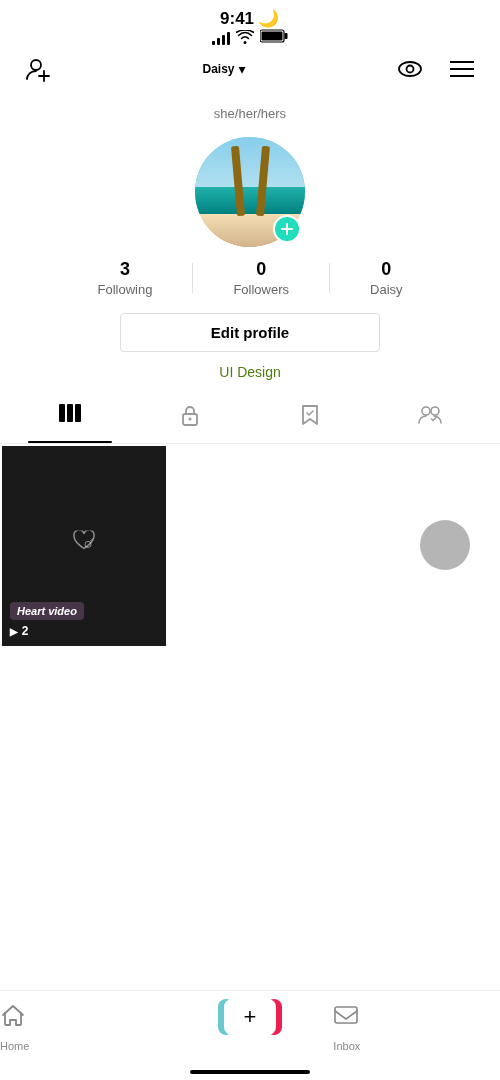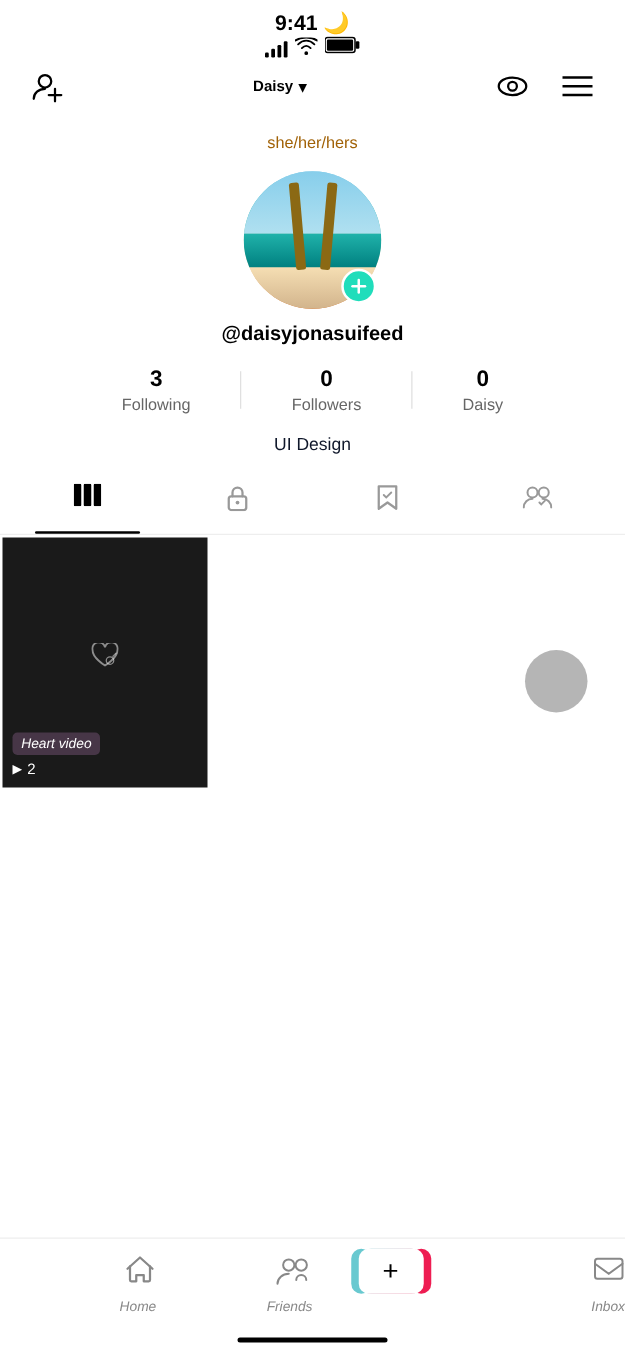--- a/index.html
+++ b/index.html
@@ -90,21 +90,21 @@
 
     
     .profile-section {
       display: flex;
       flex-direction: column;
       align-items: center;
       padding: 10px 20px 0;
     }
     .pronouns {
       font-size: 13px;
-      color: #a16207;
+      color: #737373;
       margin-top: 2px;
     }
     .avatar-container {
       position: relative;
       width: 110px;
       height: 110px;
       margin: 16px 0 12px;
     }
     .avatar-img {
       width: 110px;
@@ -209,21 +209,21 @@
       font-size: 15px;
       font-weight: 600;
       color: #000;
       cursor: pointer;
       margin-bottom: 12px;
     }
 
     
     .bio-text {
       font-size: 14px;
-      color: #0f172a;
+      color: #4d7c0f;
       margin-bottom: 12px;
     }
 
     
     .content-tabs {
       display: flex;
       justify-content: space-around;
       border-bottom: 1px solid #eee;
       padding: 0 10px;
       position: relative;
@@ -271,20 +271,21 @@
       overflow: hidden;
       cursor: pointer;
     }
     .video-thumb-content {
       width: 100%;
       height: 100%;
       display: flex;
       flex-direction: column;
       justify-content: flex-end;
       padding: 8px;
+      font-weight: bold;
     }
     .heart-icon-video {
       position: absolute;
       top: 50%;
       left: 50%;
       transform: translate(-50%, -60%);
       font-size: 22px;
       color: rgba(255,255,255,0.5);
     }
     .video-label-pill {
@@ -328,25 +329,24 @@
       background: #fff;
       border-top: 1px solid #eee;
       display: flex;
       align-items: flex-start;
       padding-top: 8px;
     }
     .nav-item {
       flex: 1;
       display: flex;
       flex-direction: column;
-      align-items: flex-end;
+      align-items: flex-start;
       gap: 4px;
       cursor: pointer;
       padding-top: 4px;
-      font-style: italic;
     }
     .nav-item-icon {
       font-size: 26px;
       color: #000;
     }
     .nav-item-label {
       font-size: 11px;
       color: #000;
     }
     .nav-item.active .nav-item-label,
@@ -499,39 +499,39 @@
       <div class="dock-right"></div>
     </div>
     <div class="add-badge">
       <svg viewBox="0 0 14 14" fill="none">
         <line x1="7" y1="2" x2="7" y2="12" stroke="#fff" stroke-width="2" stroke-linecap="round"></line>
         <line x1="2" y1="7" x2="12" y2="7" stroke="#fff" stroke-width="2" stroke-linecap="round"></line>
       </svg>
     </div>
   </div>
 
-  <div class="handle">@daisyjonasuifeed</div>
 
   <div class="stats-row">
     <div class="stat-item">
       <span class="stat-number">3</span>
       <span class="stat-label">Following</span>
     </div>
     <div class="stat-divider"></div>
     <div class="stat-item">
       <span class="stat-number">0</span>
       <span class="stat-label">Followers</span>
     </div>
     <div class="stat-divider"></div>
     <div class="stat-item">
       <span class="stat-number">0</span>
       <span class="stat-label">Daisy</span>
     </div>
   </div>
 
+  <button class="edit-profile-btn">Edit profile</button>
 
   <div class="bio-text">UI Design</div>
 </div>
 
 <div class="content-tabs">
   <div class="tab-item active">
     <span class="tab-icon">
       <svg width="22" height="18" viewBox="0 0 22 18">
         <rect x="0" y="0" width="6" height="18" rx="1" fill="#000"></rect>
         <rect x="8" y="0" width="6" height="18" rx="1" fill="#000"></rect>
@@ -594,31 +594,20 @@
   <div class="nav-item">
     <span class="nav-item-icon">
       <svg width="26" height="26" viewBox="0 0 26 26" fill="none">
         <path d="M3 12L13 3l10 9" stroke="#888" stroke-width="1.8" stroke-linecap="round" stroke-linejoin="round" fill="none"></path>
         <path d="M5 10v11a1 1 0 001 1h4v-5h6v5h4a1 1 0 001-1V10" stroke="#888" stroke-width="1.8" stroke-linecap="round" stroke-linejoin="round" fill="none"></path>
       </svg>
     </span>
     <span class="nav-item-label">Home</span>
   </div>
 
-  <div class="nav-item">
-    <span class="nav-item-icon">
-      <svg width="30" height="26" viewBox="0 0 30 26" fill="none">
-        <circle cx="11" cy="9" r="4.5" stroke="#888" stroke-width="1.6" fill="none"></circle>
-        <path d="M2 24c0-4.4 4-8 9-8" stroke="#888" stroke-width="1.6" stroke-linecap="round" fill="none"></path>
-        <circle cx="21" cy="9" r="4.5" stroke="#888" stroke-width="1.6" fill="none"></circle>
-        <path d="M17 21c0-2.2 1.8-4 4-4s4 1.8 4 4" stroke="#888" stroke-width="1.6" stroke-linecap="round" fill="none"></path>
-      </svg>
-    </span>
-    <span class="nav-item-label">Friends</span>
-  </div>
 
   <div class="plus-btn-container">
     <div class="plus-btn">
       <div class="plus-btn-inner">
         <span class="plus-sign">+</span>
       </div>
     </div>
   </div>
 
   <div class="nav-item">

